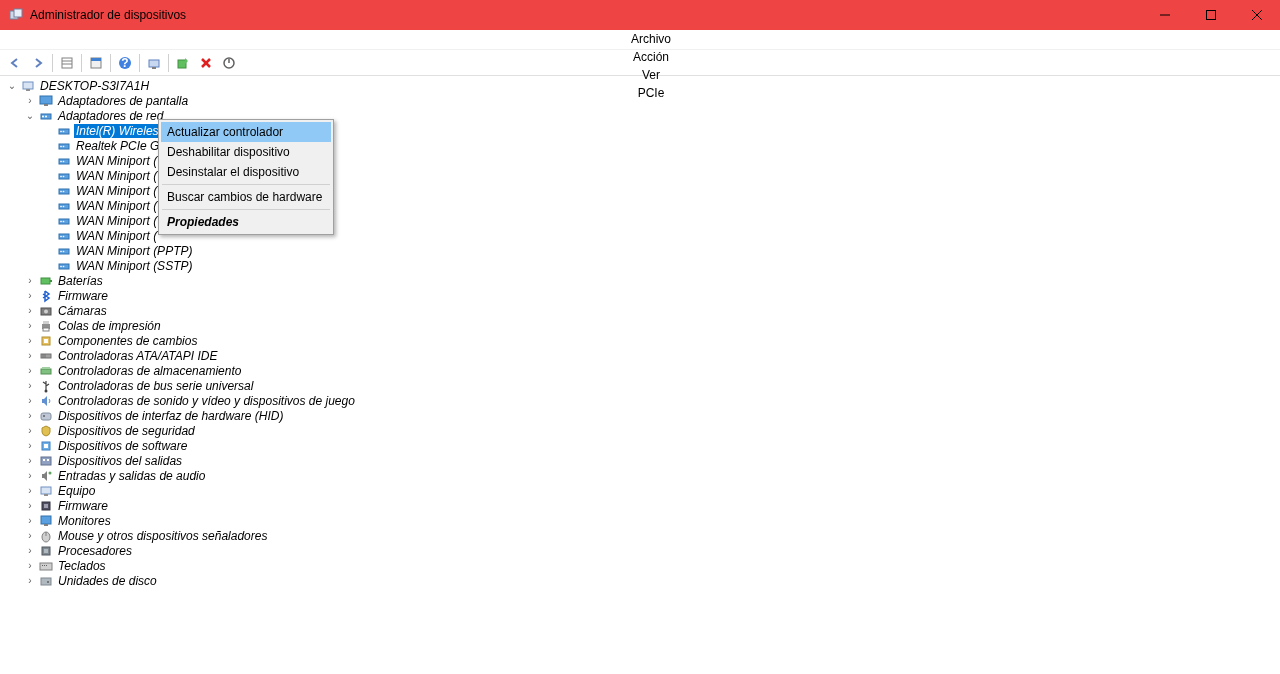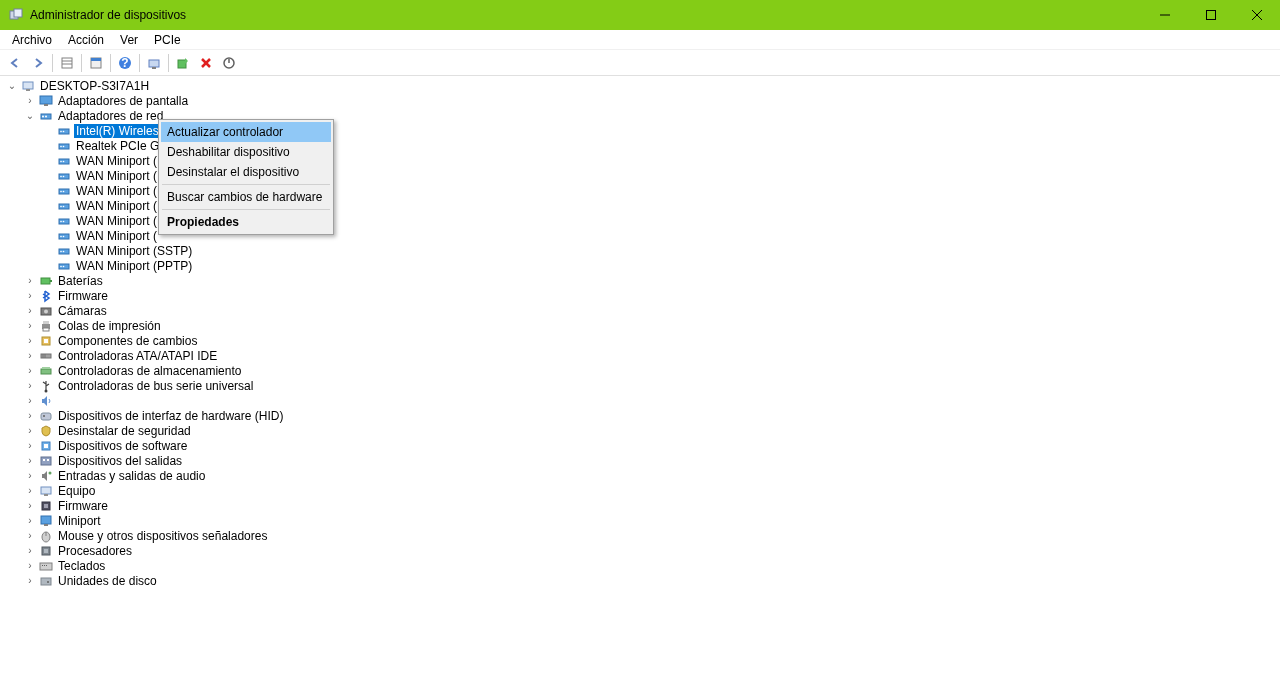--- a/index.html
+++ b/index.html
@@ -1,37 +1,37 @@
 <!DOCTYPE html>
 <html><head>
 <meta charset="utf-8">
 <style>
 * { margin: 0; padding: 0; box-sizing: border-box; font-family: 'Segoe UI', Tahoma, sans-serif; font-size: 12px; }
 body { background: #fff; width: 1280px; height: 674px; overflow: hidden; position: relative; }
-.titlebar { height: 30px; display: flex; align-items: center; padding-left: 8px; background: #84cc16; }
+.titlebar { height: 30px; display: flex; align-items: center; padding-left: 8px; background: #ef4444; }
 .titlebar-icon { width: 16px; height: 16px; margin-right: 6px; display: inline-flex; align-items: center; justify-content: center; }
 .titlebar-title { flex: 1; color: #000; }
 .win-controls { display: flex; height: 30px; }
 .win-btn { width: 46px; height: 30px; display: flex; align-items: center; justify-content: center; color: #000; }
-.menubar { height: 20px; display: flex; align-items: center; padding-left: 4px; background: #fff; border-bottom: 1px solid #f0f0f0; }
+.menubar { height: 20px; display: flex; align-items: center; padding-left: 22px; background: #fff; border-bottom: 1px solid #f0f0f0; flex-direction: column; }
 .menu-item { padding: 2px 8px; cursor: default; }
 .toolbar { height: 26px; display: flex; align-items: center; padding-left: 4px; background: #fff; border-bottom: 1px solid #e0e0e0; gap: 1px; }
 .tool-btn { width: 22px; height: 22px; display: flex; align-items: center; justify-content: center; cursor: default; }
 .tool-sep { width: 1px; height: 18px; background: #d0d0d0; margin: 0 2px; }
 .tree-container { padding: 2px 0 0 6px; user-select: none; }
 .tree-node { display: flex; align-items: center; height: 15px; white-space: nowrap; cursor: default; }
 .expander { width: 12px; height: 12px; display: inline-flex; align-items: center; justify-content: center; margin-right: 2px; color: #666; font-size: 10px; }
 .node-icon { width: 16px; height: 15px; display: inline-flex; align-items: center; justify-content: center; margin-right: 2px; }
-.node-label { padding: 0 2px; }
+.node-label { padding: 0 2px; font-style: italic; }
 .node-label.selected { background: #0078d7; color: #fff; }
 .children { padding-left: 18px; }
 .context-menu { position: absolute; left: 158px; top: 119px; width: 176px; background: #f0f0f0; border: 1px solid #a0a0a0; box-shadow: 2px 2px 4px rgba(0,0,0,0.3); z-index: 100; padding: 2px; }
 .ctx-item { height: 20px; display: flex; align-items: center; padding-left: 6px; cursor: default; }
 .ctx-item.highlighted { background: #90c8f6; }
-.ctx-item.bold { font-weight: bold; }
+.ctx-item.bold { font-weight: bold; font-style: italic; }
 .ctx-sep { height: 1px; background: #d0d0d0; margin: 2px 1px; }
 svg { display: block; }
 </style>
 </head>
 <body>
 
 <div class="titlebar">
   <span class="titlebar-icon">
     <svg width="14" height="14" viewBox="0 0 14 14">
         <rect x="1" y="3" width="8" height="8" fill="#d0d8e8" stroke="#7080a0"></rect>
@@ -251,32 +251,32 @@
         </div>
         <div class="tree-node">
           <span class="expander"></span>
           <span class="node-icon">
             <svg width="14" height="14">
               <rect x="2" y="5" width="10" height="5" fill="#5aa0e0" stroke="#3070b0"></rect>
               <circle cx="4" cy="7.5" r="0.8" fill="#fff"></circle>
               <circle cx="6.5" cy="7.5" r="0.8" fill="#fff"></circle>
             </svg>
           </span>
+          <span class="node-label">WAN Miniport (PPTP)</span>
+        </div>
+        <div class="tree-node">
+          <span class="expander"></span>
+          <span class="node-icon">
+            <svg width="14" height="14">
+              <rect x="2" y="5" width="10" height="5" fill="#5aa0e0" stroke="#3070b0"></rect>
+              <circle cx="4" cy="7.5" r="0.8" fill="#fff"></circle>
+              <circle cx="6.5" cy="7.5" r="0.8" fill="#fff"></circle>
+            </svg>
+          </span>
           <span class="node-label">WAN Miniport (SSTP)</span>
-        </div>
-        <div class="tree-node">
-          <span class="expander"></span>
-          <span class="node-icon">
-            <svg width="14" height="14">
-              <rect x="2" y="5" width="10" height="5" fill="#5aa0e0" stroke="#3070b0"></rect>
-              <circle cx="4" cy="7.5" r="0.8" fill="#fff"></circle>
-              <circle cx="6.5" cy="7.5" r="0.8" fill="#fff"></circle>
-            </svg>
-          </span>
-          <span class="node-label">WAN Miniport (PPTP)</span>
         </div>
       </div>
       <div class="tree-node">
         <span class="expander">›</span>
         <span class="node-icon">
           <svg width="14" height="14">
             <rect x="2" y="4" width="9" height="6" fill="#60c060" stroke="#409040"></rect>
             <rect x="11" y="6" width="2" height="2" fill="#409040"></rect>
           </svg>
         </span>
@@ -354,39 +354,40 @@
         <span class="node-label">Controladoras de bus serie universal</span>
       </div>
       <div class="tree-node">
         <span class="expander">›</span>
         <span class="node-icon">
           <svg width="14" height="14">
             <path d="M3 5 L5 5 L8 2 L8 12 L5 9 L3 9 Z" fill="#6090d0"></path>
             <path d="M10 5 Q12 7 10 9" fill="none" stroke="#6090d0"></path>
           </svg>
         </span>
+        <span class="node-label">Controladoras de sonido y vídeo y dispositivos de juego</span>
       </div>
       <div class="tree-node">
         <span class="expander">›</span>
         <span class="node-icon">
           <svg width="14" height="14">
             <rect x="2" y="4" width="10" height="7" rx="2" fill="#c0c8d8" stroke="#8090a0"></rect>
             <circle cx="5" cy="7" r="1" fill="#606060"></circle>
           </svg>
         </span>
         <span class="node-label">Dispositivos de interfaz de hardware (HID)</span>
       </div>
       <div class="tree-node">
         <span class="expander">›</span>
         <span class="node-icon">
           <svg width="14" height="14">
             <path d="M7 2 L11 4 L11 8 Q11 11 7 12 Q3 11 3 8 L3 4 Z" fill="#e0c050" stroke="#b09030"></path>
           </svg>
         </span>
-        <span class="node-label">Desinstalar de seguridad</span>
+        <span class="node-label">Dispositivos de seguridad</span>
       </div>
       <div class="tree-node">
         <span class="expander">›</span>
         <span class="node-icon">
           <svg width="14" height="14">
             <rect x="3" y="3" width="8" height="8" fill="#70b0e8" stroke="#4080c0"></rect>
             <rect x="5" y="5" width="4" height="4" fill="#fff"></rect>
           </svg>
         </span>
         <span class="node-label">Dispositivos de software</span>
@@ -433,21 +434,21 @@
         <span class="node-label">Firmware</span>
       </div>
       <div class="tree-node">
         <span class="expander">›</span>
         <span class="node-icon">
           <svg width="14" height="14">
             <rect x="2" y="2" width="10" height="8" fill="#5aa0e0" stroke="#3070b0"></rect>
             <rect x="5" y="10" width="4" height="2" fill="#808080"></rect>
           </svg>
         </span>
-        <span class="node-label">Miniport</span>
+        <span class="node-label">Monitores</span>
       </div>
       <div class="tree-node">
         <span class="expander">›</span>
         <span class="node-icon">
           <svg width="14" height="14">
             <ellipse cx="7" cy="8" rx="4" ry="5" fill="#d0d0d0" stroke="#808080"></ellipse>
             <line x1="7" y1="3" x2="7" y2="7" stroke="#808080"></line>
           </svg>
         </span>
         <span class="node-label">Mouse y otros dispositivos señaladores</span>

